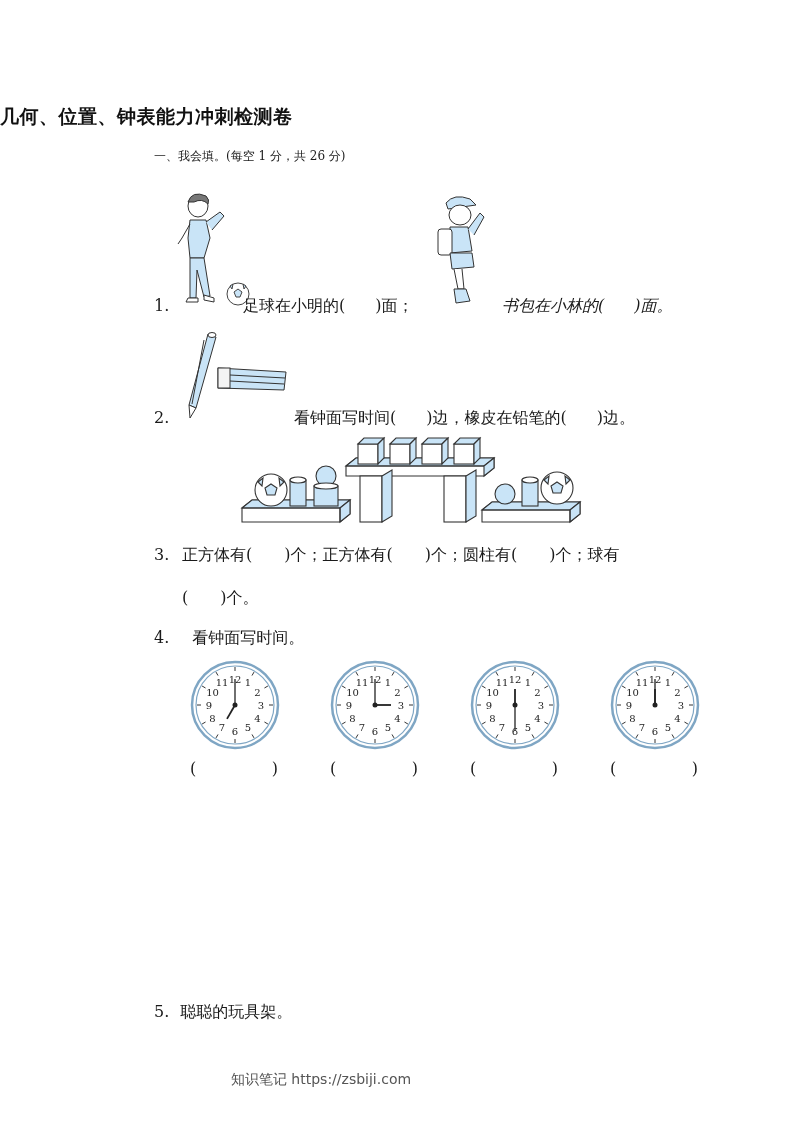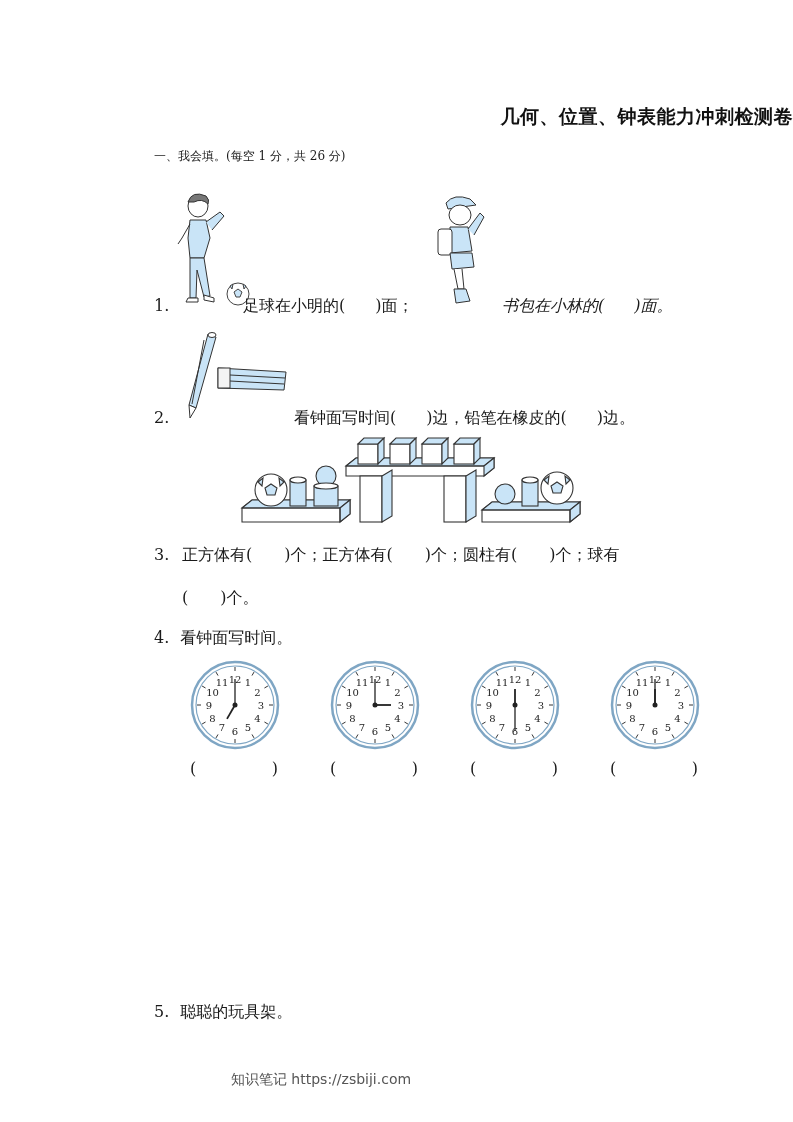--- a/index.html
+++ b/index.html
@@ -1,19 +1,19 @@
 <!DOCTYPE html>
 <html><head>
 <meta charset="utf-8">
 <style>
   html, body { margin: 0; padding: 0; background: #ffffff; }
   body { width: 793px; height: 1122px; position: relative; overflow: hidden;
          font-family: "DejaVu Serif", "Liberation Serif", serif; color: #1a1a1a; }
   .abs { position: absolute; }
-  .title { left: 0; width: 793px; top: 104px; text-align: right; font-family: "DejaVu Sans", "Liberation Sans", sans-serif;
+  .title { left: 0; width: 793px; top: 104px; text-align: left; font-family: "DejaVu Sans", "Liberation Sans", sans-serif;
            font-weight: bold; font-size: 19px; letter-spacing: 0.5px; color: #111; }
   .section { left: 154px; top: 148px; font-size: 12px; }
   .q { font-size: 16px; white-space: nowrap; }
   .blank { display: inline-block; }
   .footer { left: 0; width: 642px; top: 1071px; text-align: center; font-family: "DejaVu Sans", "Liberation Sans", sans-serif;
             font-size: 14px; color: #555; }
   svg { position: absolute; overflow: visible; }
   .clock-ans { font-size: 16px; }
 </style>
 </head>
@@ -83,21 +83,21 @@
     <rect x="2" y="2" width="12" height="20" fill="#f4f4f4"></rect>
     <line x1="14" y1="9" x2="69" y2="12"></line>
     <line x1="14" y1="15" x2="68" y2="18"></line>
   </g>
 </svg>
 
 <div class="abs q" style="left:154px;top:408px;">
   <span>2.</span>
 </div>
 <div class="abs q" style="left:294px;top:408px;">
-  <span>看钟面写时间(</span><span class="blank" style="width:30px;"></span><span>)边，</span><span>铅笔在橡皮的(</span><span class="blank" style="width:30px;"></span><span>)边。</span>
+  <span>看钟面写时间(</span><span class="blank" style="width:30px;"></span><span>)边，</span><span>橡皮在铅笔的(</span><span class="blank" style="width:30px;"></span><span>)边。</span>
 </div>
 
 <svg style="left:240px;top:436px;" width="345" height="90" viewBox="0 0 345 90">
   <g stroke="#333" stroke-width="1.1">
 
     <polygon points="2,72 12,64 110,64 110,78 100,86 2,86" fill="#fff"></polygon>
     <polygon points="2,72 12,64 110,64 100,72" fill="#c9e4f7"></polygon>
     <polygon points="100,72 110,64 110,78 100,86" fill="#c9e4f7"></polygon>
     <line x1="2" y1="72" x2="100" y2="72"></line>
       <line x1="100" y1="72" x2="100" y2="86"></line>
@@ -162,21 +162,21 @@
 </div>
 <div class="abs q" style="left:182px;top:545px;">
   <span>正方体有(</span><span class="blank" style="width:32px;"></span><span>)个；</span><span>正方体有(</span><span class="blank" style="width:32px;"></span><span>)个；</span><span>圆柱有(</span><span class="blank" style="width:32px;"></span><span>)个；</span><span>球有</span>
 </div>
 <div class="abs q" style="left:182px;top:588px;">
   <span>(</span><span class="blank" style="width:32px;"></span><span>)个。</span>
 </div>
 
 <div class="abs q" style="left:154px;top:628px;">
   <span>4.</span>
-  <span style="margin-left:6px;">看钟面写时间。</span>
+  <span style="margin-left:18px;">看钟面写时间。</span>
 </div>
 
 <div id="clocks">
     <svg width="96" height="96" viewBox="-48 -48 96 96" style="left: 187px; top: 657px;">
       <circle r="43" fill="#fff" stroke="#7fa6c4" stroke-width="2.5"></circle>
       <circle r="39" fill="#fff" stroke="#7fa6c4" stroke-width="1.2"></circle>
       <line x1="0" y1="-38" x2="0" y2="-34" stroke="#333" stroke-width="1"></line>
       <line x1="18.999999999999996" y1="-32.908965343808674" x2="16.999999999999996" y2="-29.444863728670917" stroke="#333" stroke-width="1"></line>
       <line x1="32.90896534380867" y1="-19.000000000000004" x2="29.444863728670914" y2="-17.000000000000004" stroke="#333" stroke-width="1"></line>
       <line x1="38" y1="-2.326828918379971e-15" x2="34" y2="-2.0818995585505003e-15" stroke="#333" stroke-width="1"></line>

